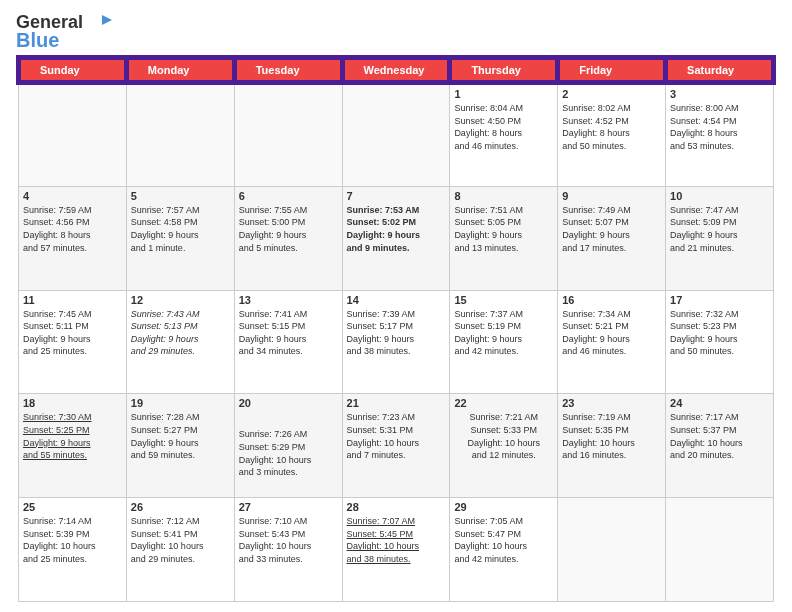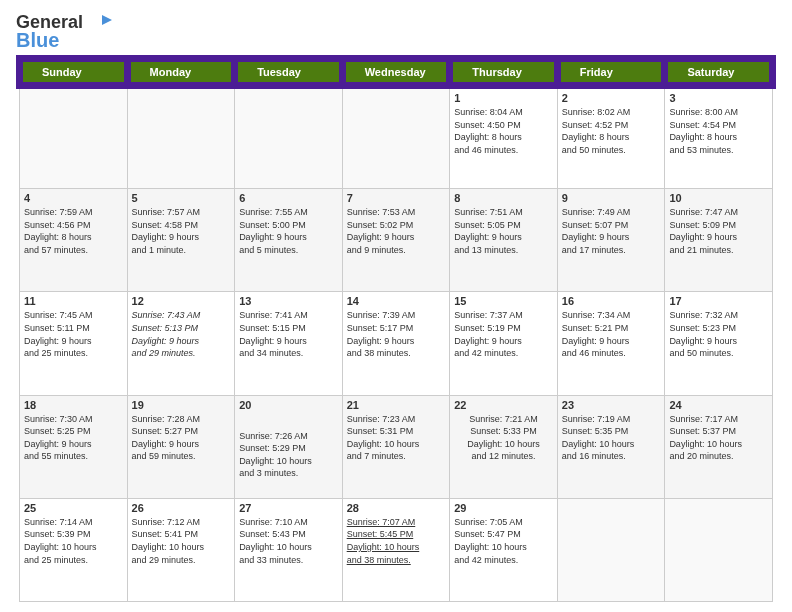--- a/index.html
+++ b/index.html
@@ -47,27 +47,27 @@
       color: #555;
       font-weight: normal;
     }
     .calendar-table {
       width: 100%;
       border-collapse: collapse;
       flex: 1;
       table-layout: fixed;
     }
     .calendar-table th {
-      background-color: #4d7c0f;
+      background-color: #ef4444;
       color: #fff;
       font-size: 11px;
       font-weight: bold;
       padding: 4px 19px;
       text-align: left;
-      border: 7px solid #4c1d95;
+      border: 5px solid #4c1d95;
     }
     .calendar-table td {
       border: 1px solid #ccc;
       vertical-align: top;
       padding: 3px 4px;
       font-size: 9.5px;
       color: #333;
       background: #fff;
       height: 90px;
     }
@@ -166,21 +166,21 @@
           </td>
           <td>
             <span class="day-number">6</span>
             <div class="day-info" style="white-space: pre-line;">Sunrise: 7:55 AM
 Sunset: 5:00 PM
 Daylight: 9 hours
 and 5 minutes.</div>
           </td>
           <td>
             <span class="day-number">7</span>
-            <div class="day-info" style="white-space: pre-line;">Sunrise: 7:53 AM
+            <div class="day-info" style="white-space: pre-line; font-weight: bold;">Sunrise: 7:53 AM
 Sunset: 5:02 PM
 Daylight: 9 hours
 and 9 minutes.</div>
           </td>
           <td>
             <span class="day-number">8</span>
             <div class="day-info" style="white-space: pre-line;">Sunrise: 7:51 AM
 Sunset: 5:05 PM
 Daylight: 9 hours
 and 13 minutes.</div>
@@ -247,21 +247,21 @@
             <span class="day-number">17</span>
             <div class="day-info" style="white-space: pre-line;">Sunrise: 7:32 AM
 Sunset: 5:23 PM
 Daylight: 9 hours
 and 50 minutes.</div>
           </td>
         </tr>
         <tr>
           <td>
             <span class="day-number">18</span>
-            <div class="day-info" style="white-space: pre-line;">Sunrise: 7:30 AM
+            <div class="day-info" style="white-space: pre-line; text-decoration: underline;">Sunrise: 7:30 AM
 Sunset: 5:25 PM
 Daylight: 9 hours
 and 55 minutes.</div>
           </td>
           <td>
             <span class="day-number">19</span>
             <div class="day-info" style="white-space: pre-line;">Sunrise: 7:28 AM
 Sunset: 5:27 PM
 Daylight: 9 hours
 and 59 minutes.</div>

